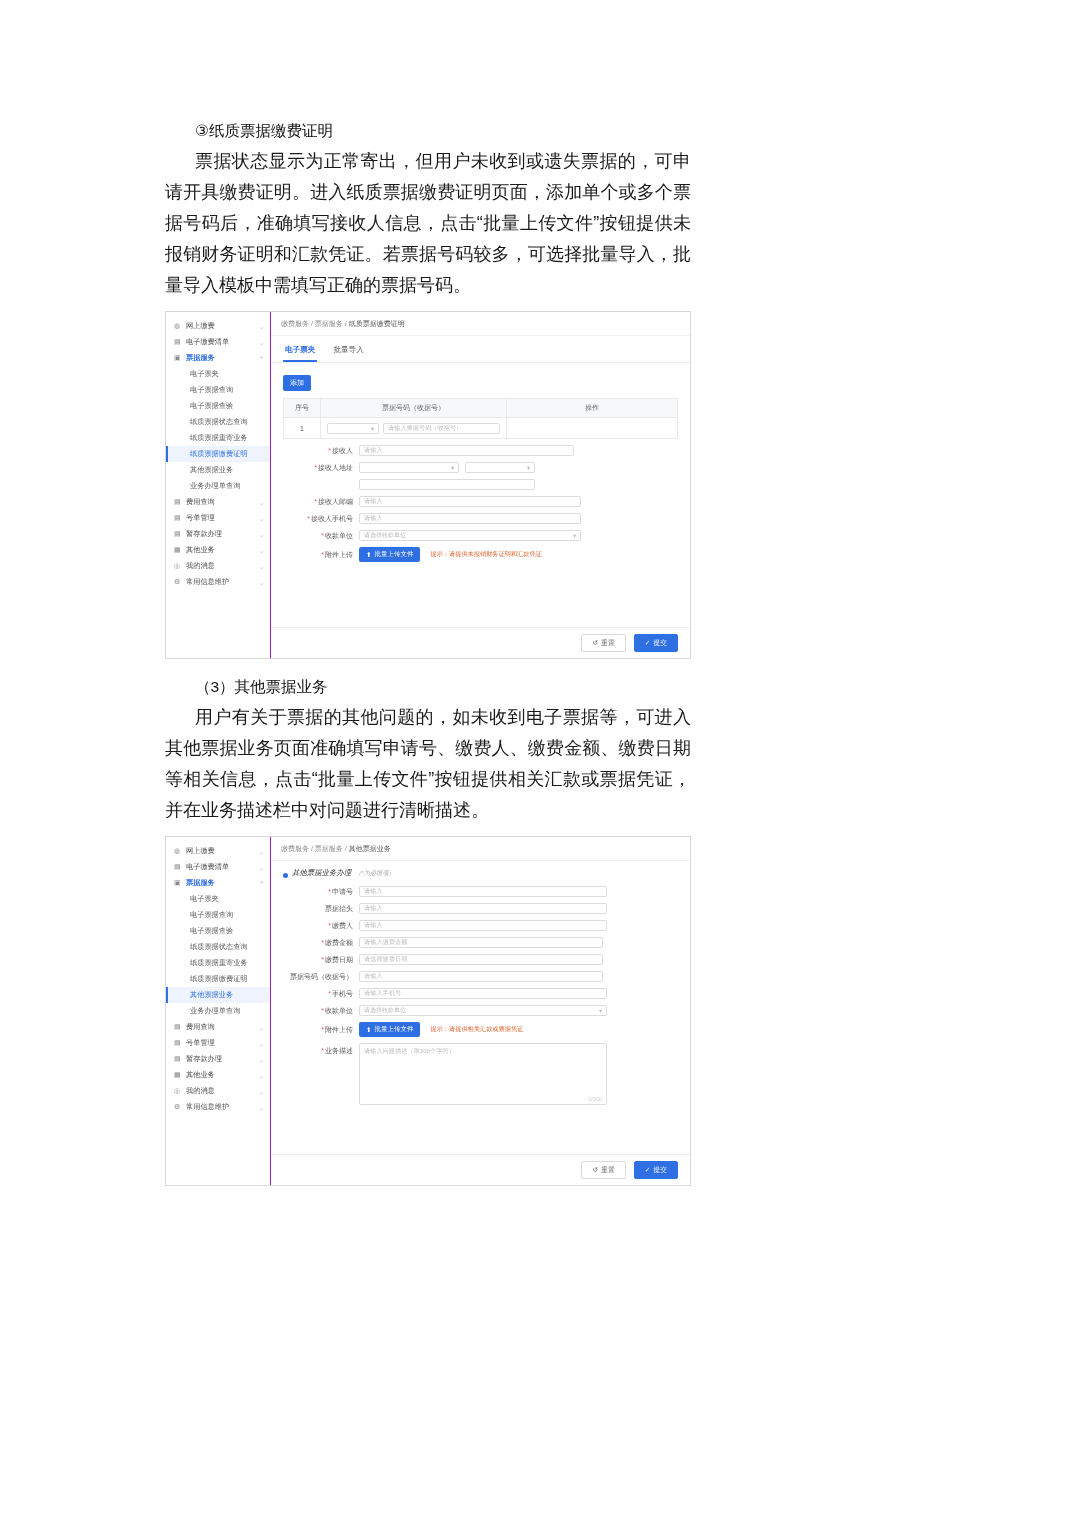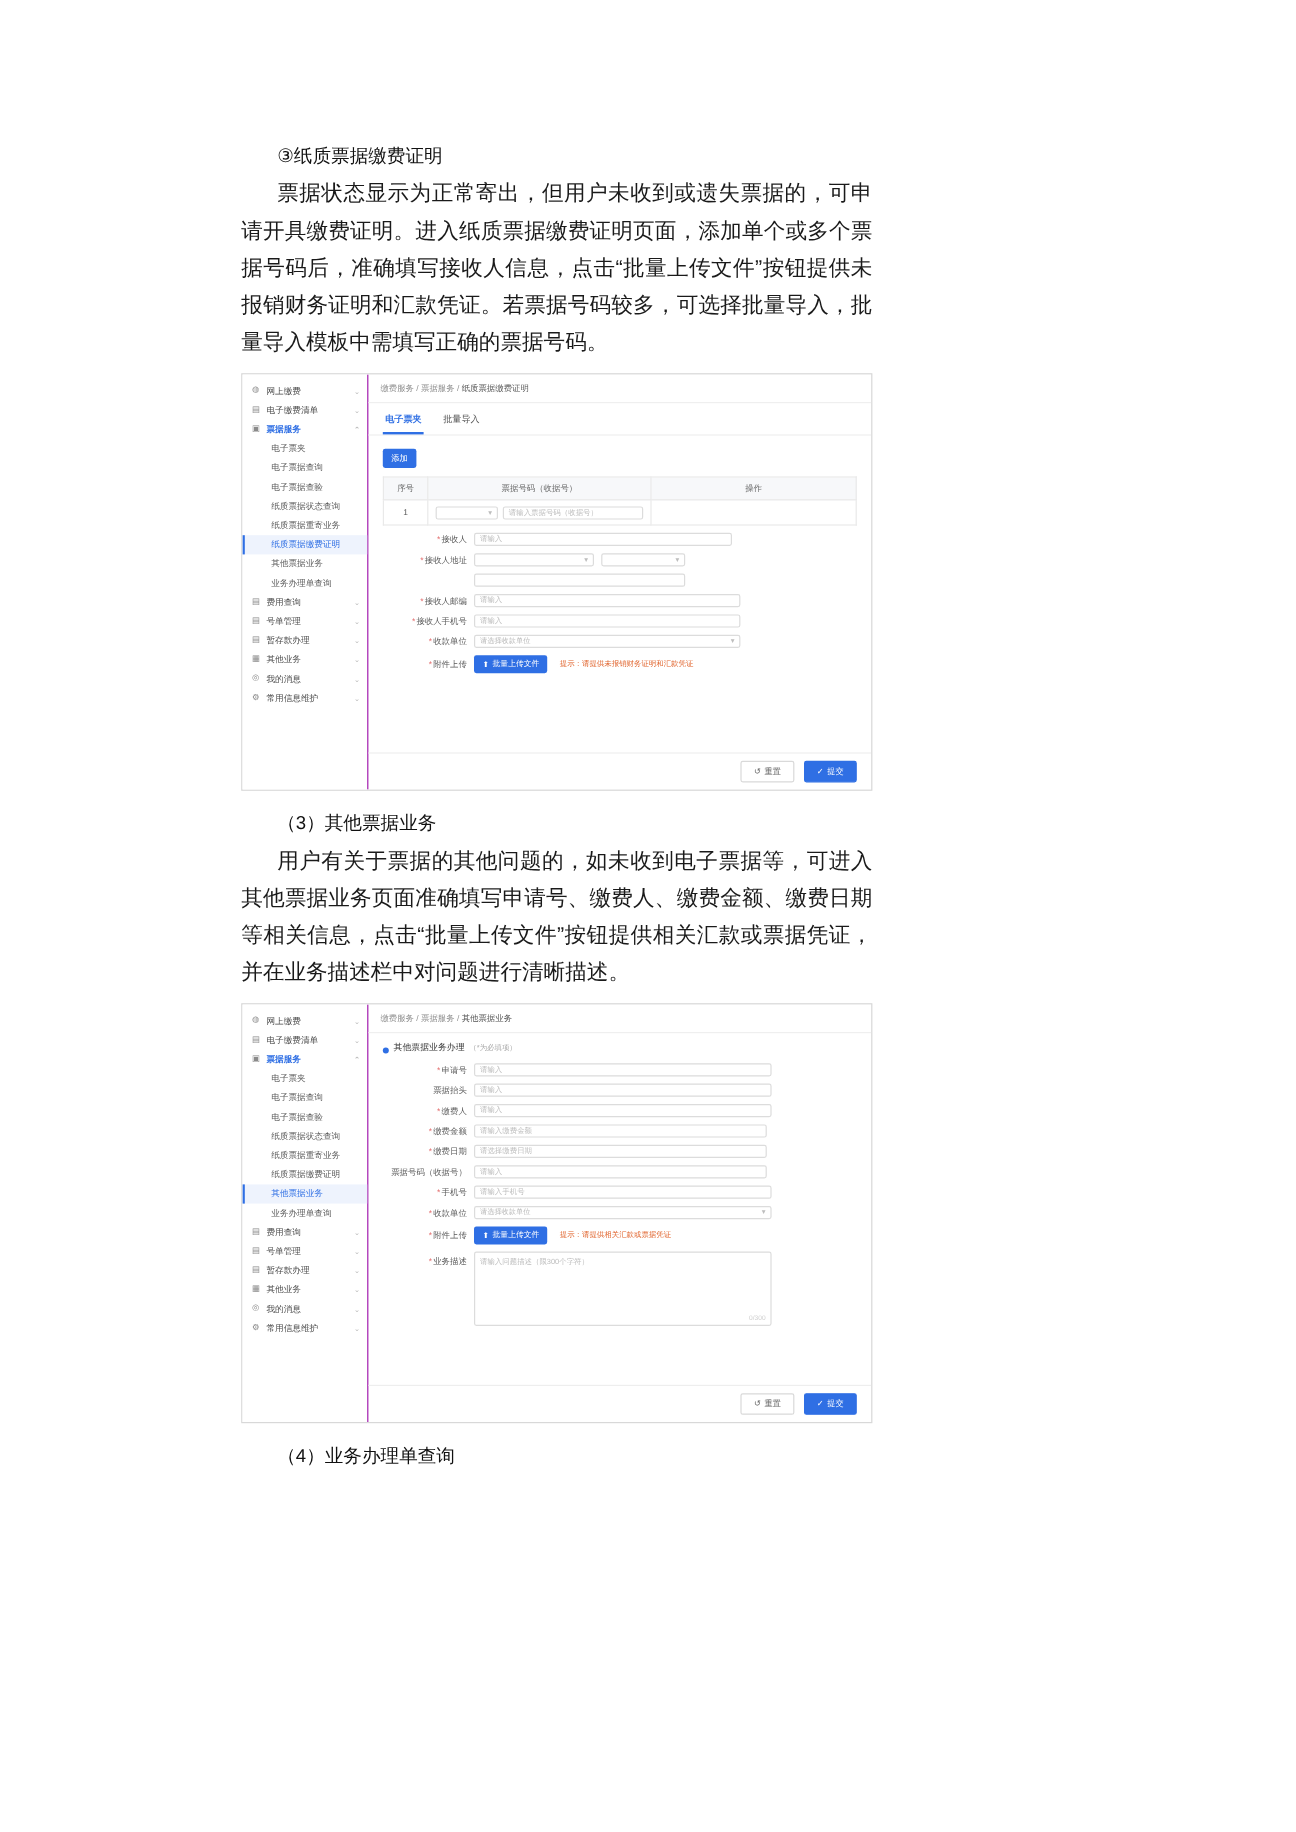--- a/index.html
+++ b/index.html
@@ -7,21 +7,20 @@
     width:1080px;height:1527px;
     background:#ffffff;
     font-family:"Liberation Sans","DejaVu Sans",sans-serif;
     color:#111;
     position:relative;
   }
   .page{
     position:absolute;left:0;top:0;width:856px;height:1527px;
     box-sizing:border-box;
     padding:0 165px;
-    margin-left:36px;
   }
   .para{
     font-size:18px;
     line-height:31px;
     color:#1a1a1a;
     text-align:justify;
     margin:0;
   }
   .h-item{
     font-size:15.5px;line-height:31px;margin:0;
@@ -385,21 +384,21 @@
 
     <div class="main">
       <div class="crumb">
         <span>缴费服务</span>
         <span> / </span>
         <span>票据服务</span>
         <span> / </span>
         <span class="cur">其他票据业务</span>
       </div>
 
-      <div style="padding:7px 0 0 12px;display:flex;align-items:flex-end;font-size:7.4px;color:#333;">
+      <div style="padding:7px 0 0 12px;display:flex;align-items:flex-end;font-size:7.4px;color:#333;font-style:italic;">
         <span class="radio-dot"></span>
         <span>其他票据业务办理</span>
         <span style="color:#a9a9a9;font-size:6.2px;margin-left:4px">（*为必填项）</span>
       </div>
 
       <div style="padding:2px 12px 0 0;">
         <div class="frow">
           <div class="flabel"><span class="req">*</span><span>申请号</span></div>
           <div class="inp" style="width:248px">请输入</div>
         </div>
@@ -459,15 +458,14 @@
           </span>
           <span class="btn-primary">
             <span>✓</span>
             <span>提交</span>
           </span>
         </div>
       </div>
     </div>
   </div>
 
-  <p class="h-item" style="margin-top:12px">（4）业务办理单查询</p>
 
 </div>
 
 </body></html>

